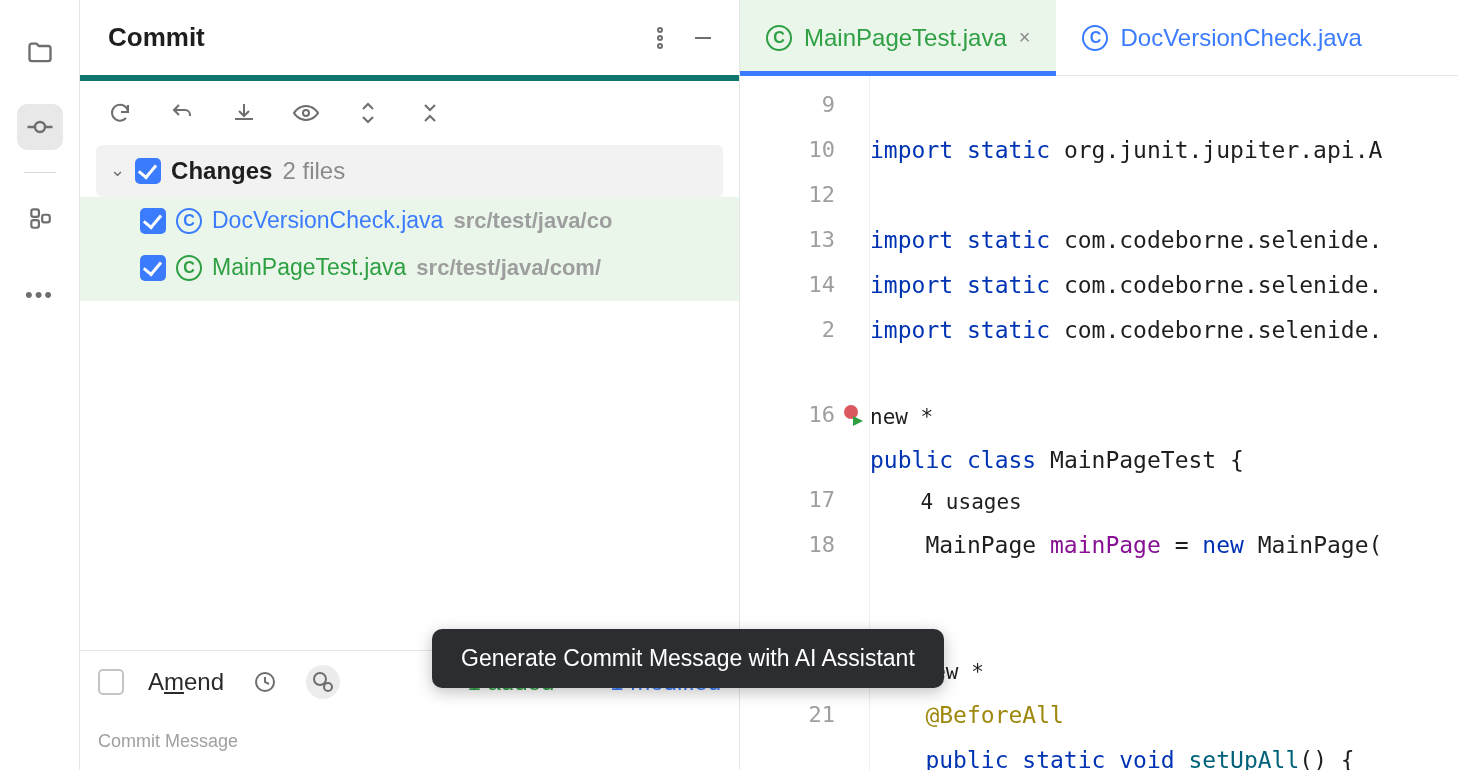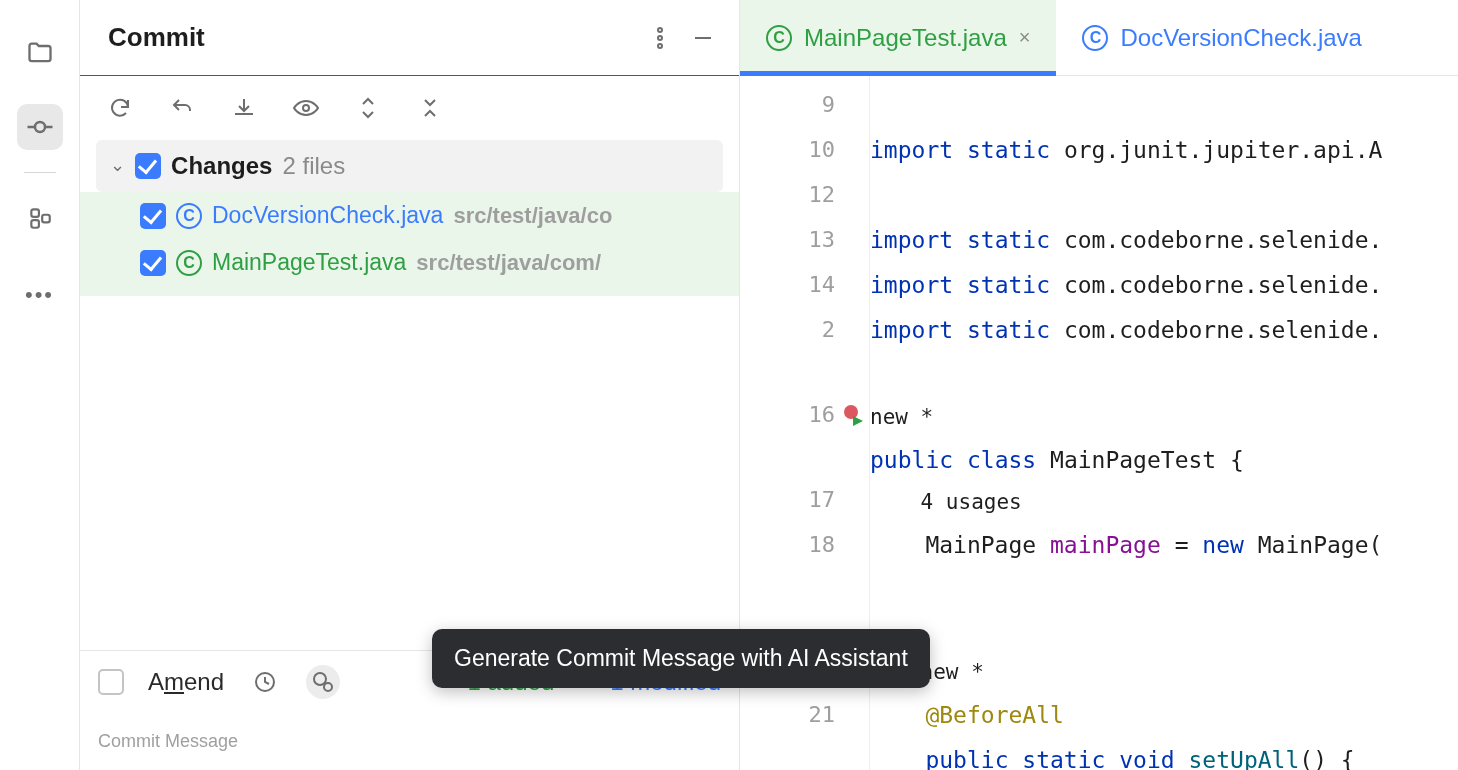--- a/index.html
+++ b/index.html
@@ -38,21 +38,21 @@
 .commit-panel {
   width: 660px;
   border-right: 1px solid #e6e6e6;
   display: flex;
   flex-direction: column;
   position: relative;
 }
 .commit-header {
   display: flex; align-items: center; justify-content: space-between;
   padding: 22px 24px 22px 28px;
-  border-bottom: 1px solid #0f766e;
+  border-bottom: 6px solid #0f766e;
 }
 .commit-title { font-size: 26px; font-weight: 700; }
 .header-actions { display: flex; gap: 28px; align-items: center; }
 .icon-btn { cursor: pointer; color:#6e6e6e; display:flex; align-items:center; justify-content:center;}
 .icon-btn svg { stroke:#6e6e6e; fill:none; stroke-width:2;}
 
 .toolbar {
   display: flex; gap: 30px; padding: 16px 24px 16px 24px;
 }
 .toolbar .icon-btn { width: 32px; height: 32px; }
@@ -126,21 +126,21 @@
   width:100%; border:none; outline:none;
   padding: 18px 18px; font-size: 18px;
   font-family: Liberation Sans, sans-serif;
   color:#0369a1;
 }
 .msg-input::placeholder { color:#a0a0a0; }
 
 .tooltip {
   position:absolute; left:352px; bottom: 82px;
   background:#2b2d30; color:#fff; font-size:23px;
-  padding: 16px 22px; border-radius: 10px;
+  padding: 16px 29px; border-radius: 10px;
   white-space: nowrap;
   box-shadow: 0 4px 16px rgba(0,0,0,.25);
   z-index: 50;
 }
 
 
 .editor {
   flex:1; display:flex; flex-direction:column; overflow:hidden;
 }
 .tabs {

